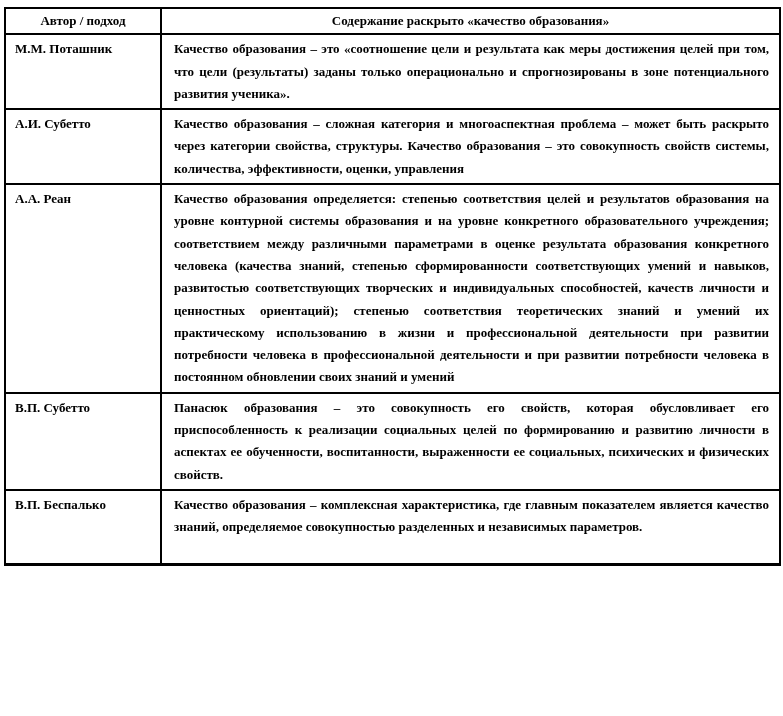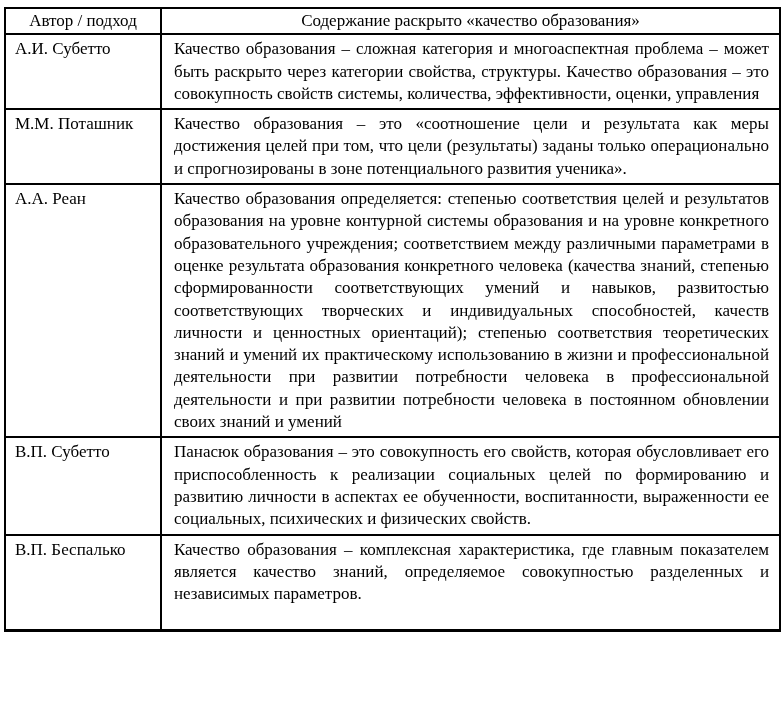--- a/index.html
+++ b/index.html
@@ -23,24 +23,24 @@
   table.def-table {
     width: 775px;
     border-collapse: collapse;
     table-layout: fixed;
     border: 2px solid #000000;
     border-bottom: 3px solid #000000;
   }
   table.def-table th,
   table.def-table td {
     border: 2px solid #000000;
-    font-size: 17px;
+    font-size: 13px;
     line-height: 22.3px;
     vertical-align: top;
-    font-weight: normal;
+    font-weight: bold;
   }
   col.author-col { width: 156px; }
   col.definition-col { width: 619px; }
   th.header-cell {
     text-align: center;
     padding: 1px 4px;
     height: 22px;
     vertical-align: middle;
   }
   td.author-cell {
@@ -67,26 +67,26 @@
       <col class="definition-col">
     </colgroup>
     <thead>
       <tr>
         <th class="header-cell">Автор / подход</th>
         <th class="header-cell">Содержание раскрыто «качество образования»</th>
       </tr>
     </thead>
     <tbody>
       <tr>
+        <td class="author-cell">М.М. Поташник</td>
+        <td class="definition-cell">Качество образования – это «соотношение цели и результата как меры достижения целей при том, что цели (результаты) заданы только операционально и спрогнозированы в зоне потенциального развития ученика».</td>
+      </tr>
+      <tr>
         <td class="author-cell">А.И. Субетто</td>
         <td class="definition-cell">Качество образования – сложная категория и многоаспектная проблема – может быть раскрыто через категории свойства, структуры. Качество образования – это совокупность свойств системы, количества, эффективности, оценки, управления</td>
-      </tr>
-      <tr>
-        <td class="author-cell">М.М. Поташник</td>
-        <td class="definition-cell">Качество образования – это «соотношение цели и результата как меры достижения целей при том, что цели (результаты) заданы только операционально и спрогнозированы в зоне потенциального развития ученика».</td>
       </tr>
       <tr>
         <td class="author-cell">А.А. Реан</td>
         <td class="definition-cell">Качество образования определяется: степенью соответствия целей и результатов образования на уровне контурной системы образования и на уровне конкретного образовательного учреждения; соответствием между различными параметрами в оценке результата образования конкретного человека (качества знаний, степенью сформированности соответствующих умений и навыков, развитостью соответствующих творческих и индивидуальных способностей, качеств личности и ценностных ориентаций); степенью соответствия теоретических знаний и умений их практическому использованию в жизни и профессиональной деятельности при развитии потребности человека в профессиональной деятельности и при развитии потребности человека в постоянном обновлении своих знаний и умений</td>
       </tr>
       <tr>
         <td class="author-cell">В.П. Субетто</td>
         <td class="definition-cell">Панасюк образования – это совокупность его свойств, которая обусловливает его приспособленность к реализации социальных целей по формированию и развитию личности в аспектах ее обученности, воспитанности, выраженности ее социальных, психических и физических свойств.</td>
       </tr>
       <tr class="last-row">

